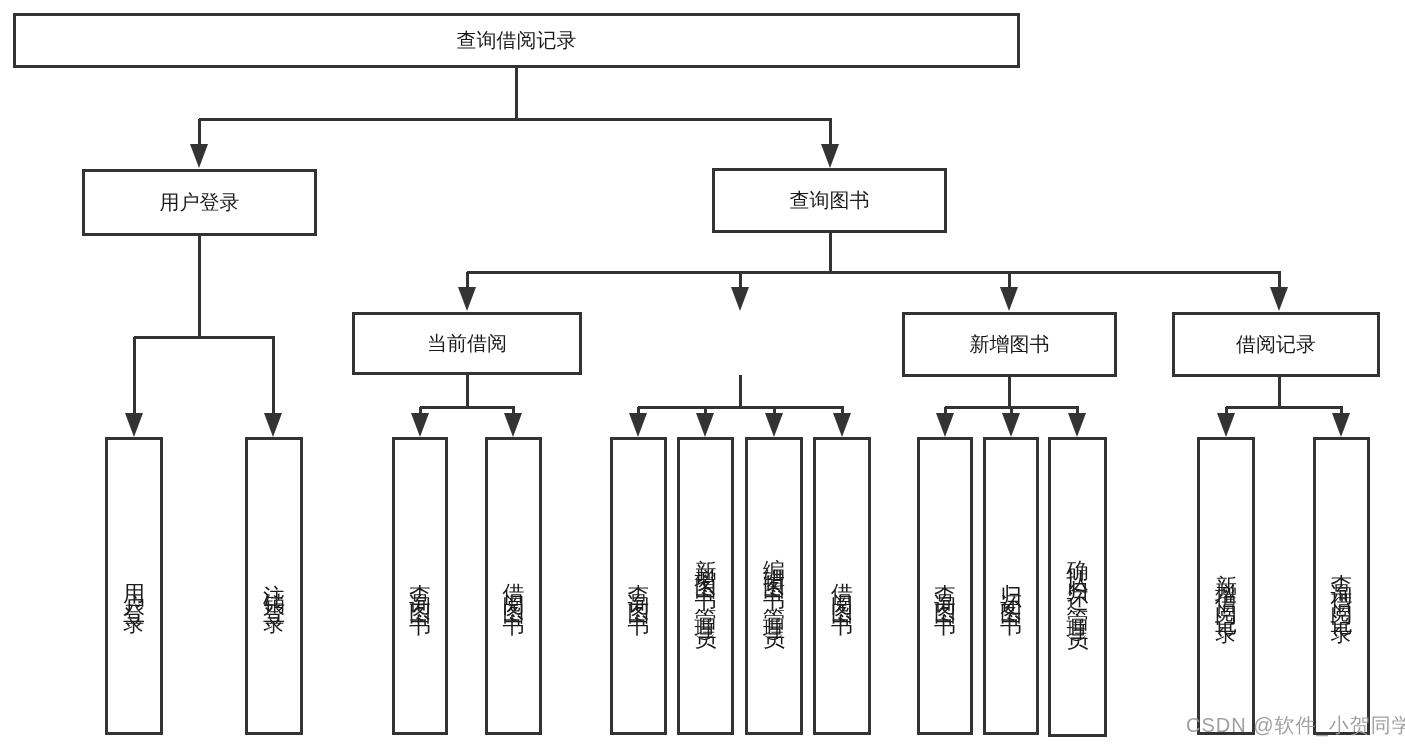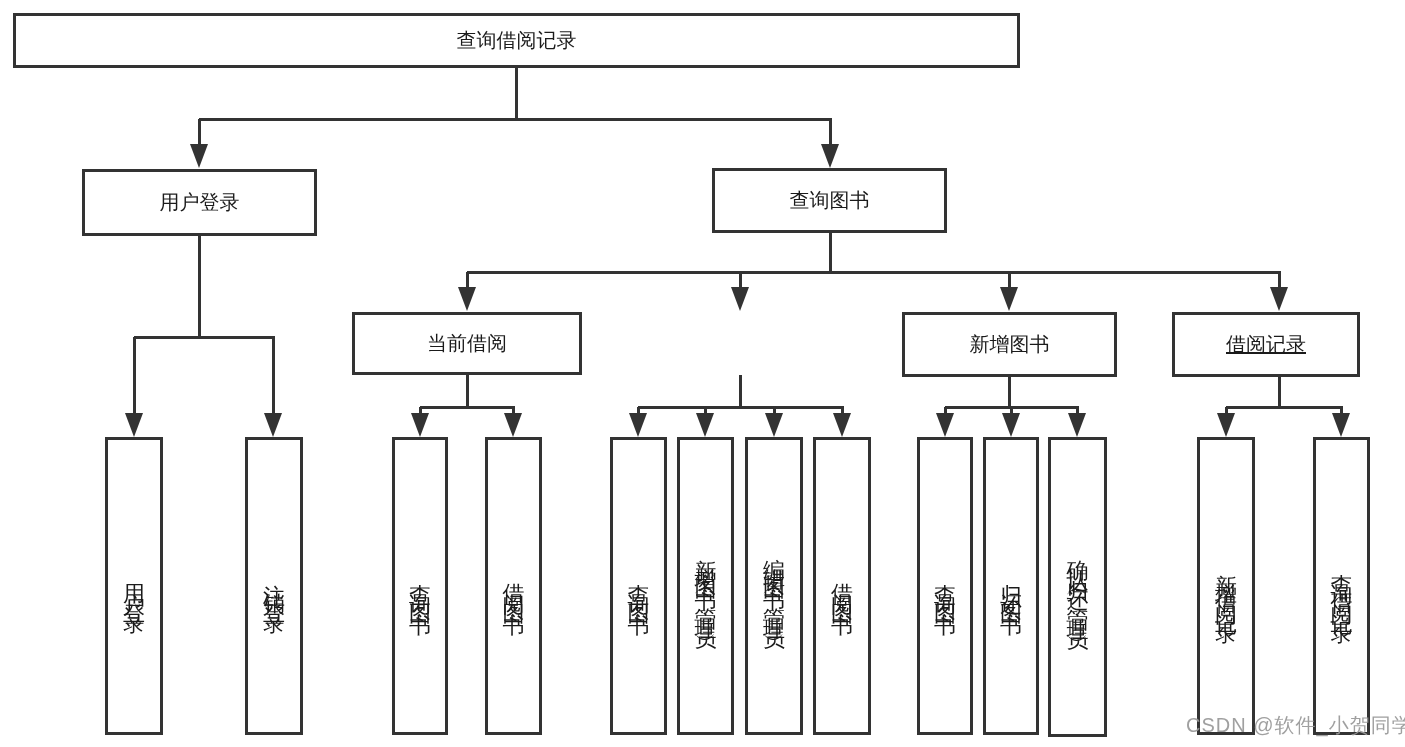--- a/index.html
+++ b/index.html
@@ -46,21 +46,21 @@
     </div>
     <div class="node" style="left: 712px; top: 168px; width: 235px; height: 65px;">
       <span class="label">查询图书</span>
     </div>
     <div class="node" style="left: 352px; top: 312px; width: 230px; height: 63px;">
       <span class="label">当前借阅</span>
     </div>
     <div class="node" style="left: 902px; top: 312px; width: 215px; height: 65px;">
       <span class="label">新增图书</span>
     </div>
-    <div class="node" style="left: 1172px; top: 312px; width: 188px; height: 65px; text-decoration: underline;">
+    <div class="node" style="left: 1172px; top: 312px; width: 208px; height: 65px;">
       <span class="label">借阅记录</span>
     </div>
     <div class="node vertical" style="left: 105px; top: 437px; width: 58px; height: 298px;">
       <span class="label">用户登录</span>
     </div>
     <div class="node vertical" style="left: 245px; top: 437px; width: 58px; height: 298px;">
       <span class="label">注销登录</span>
     </div>
     <div class="node vertical" style="left: 392px; top: 437px; width: 56px; height: 298px;">
       <span class="label">查询图书</span>

